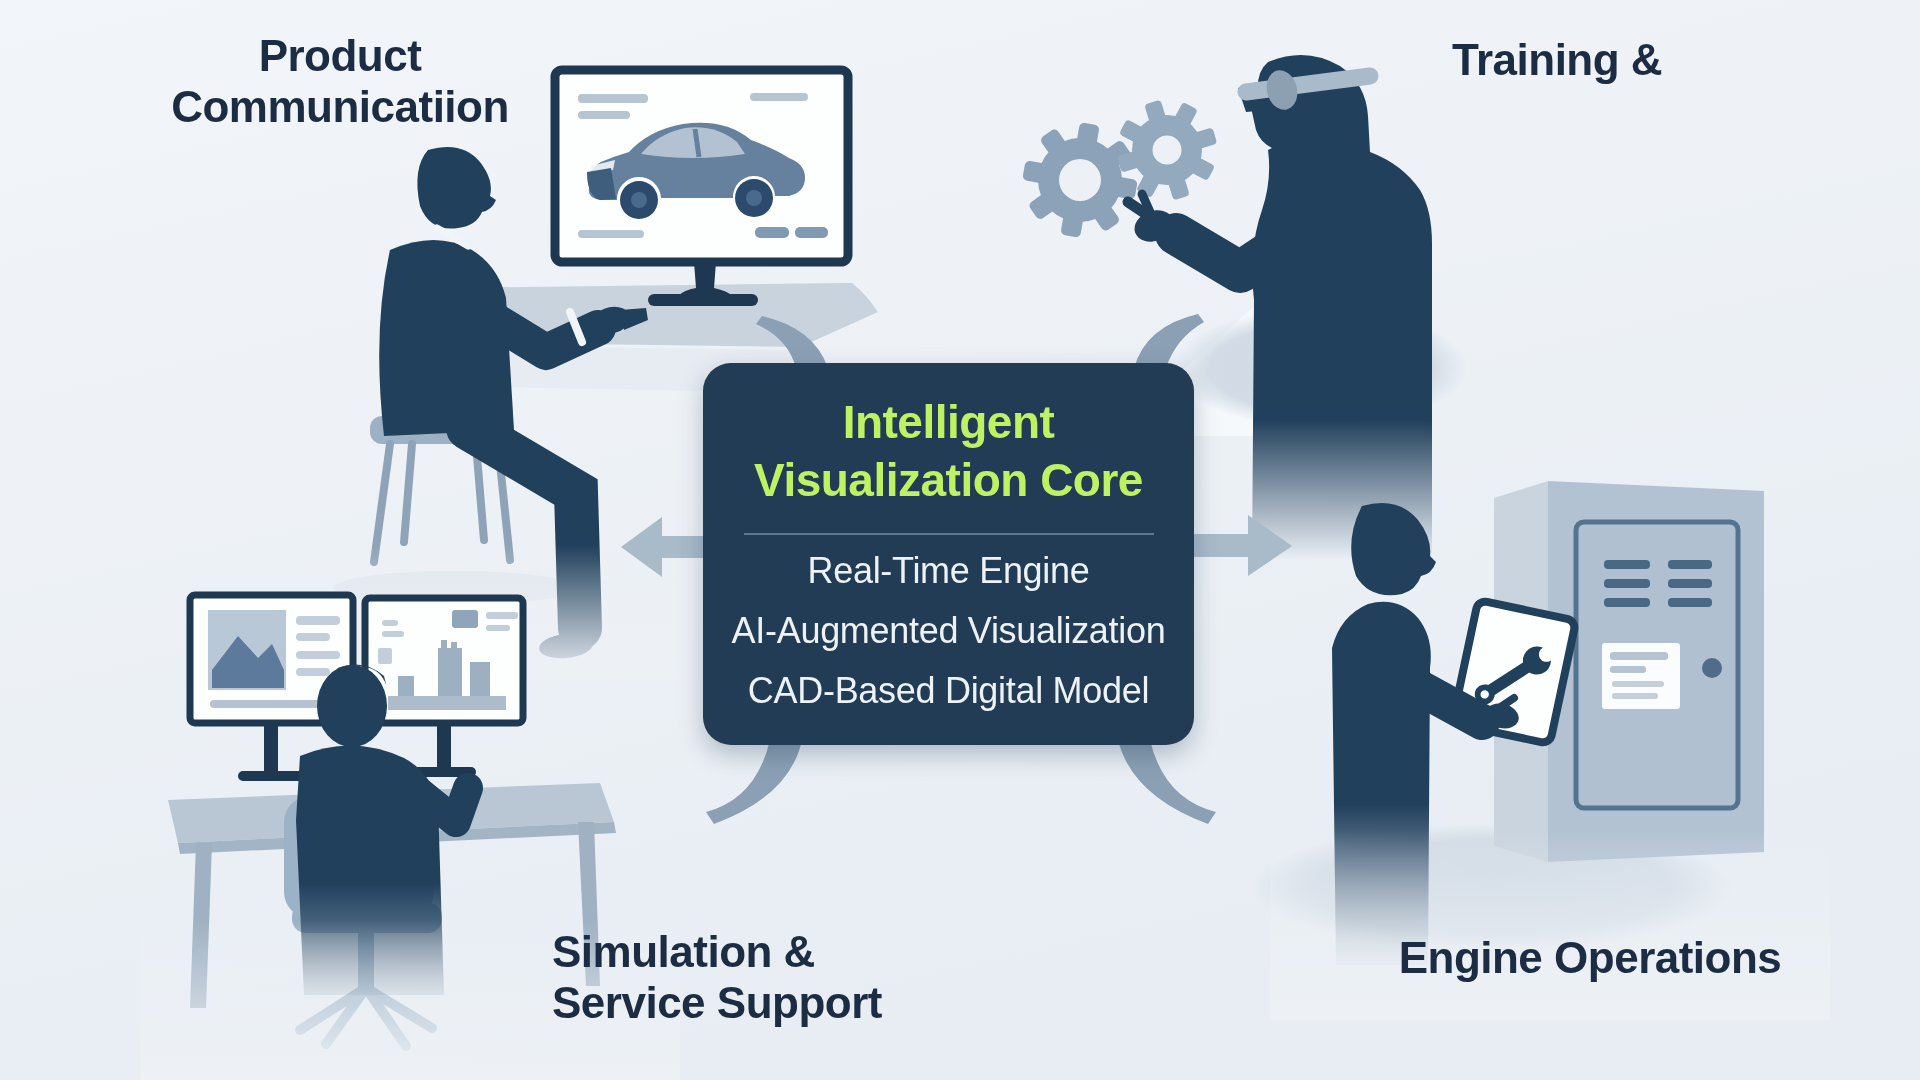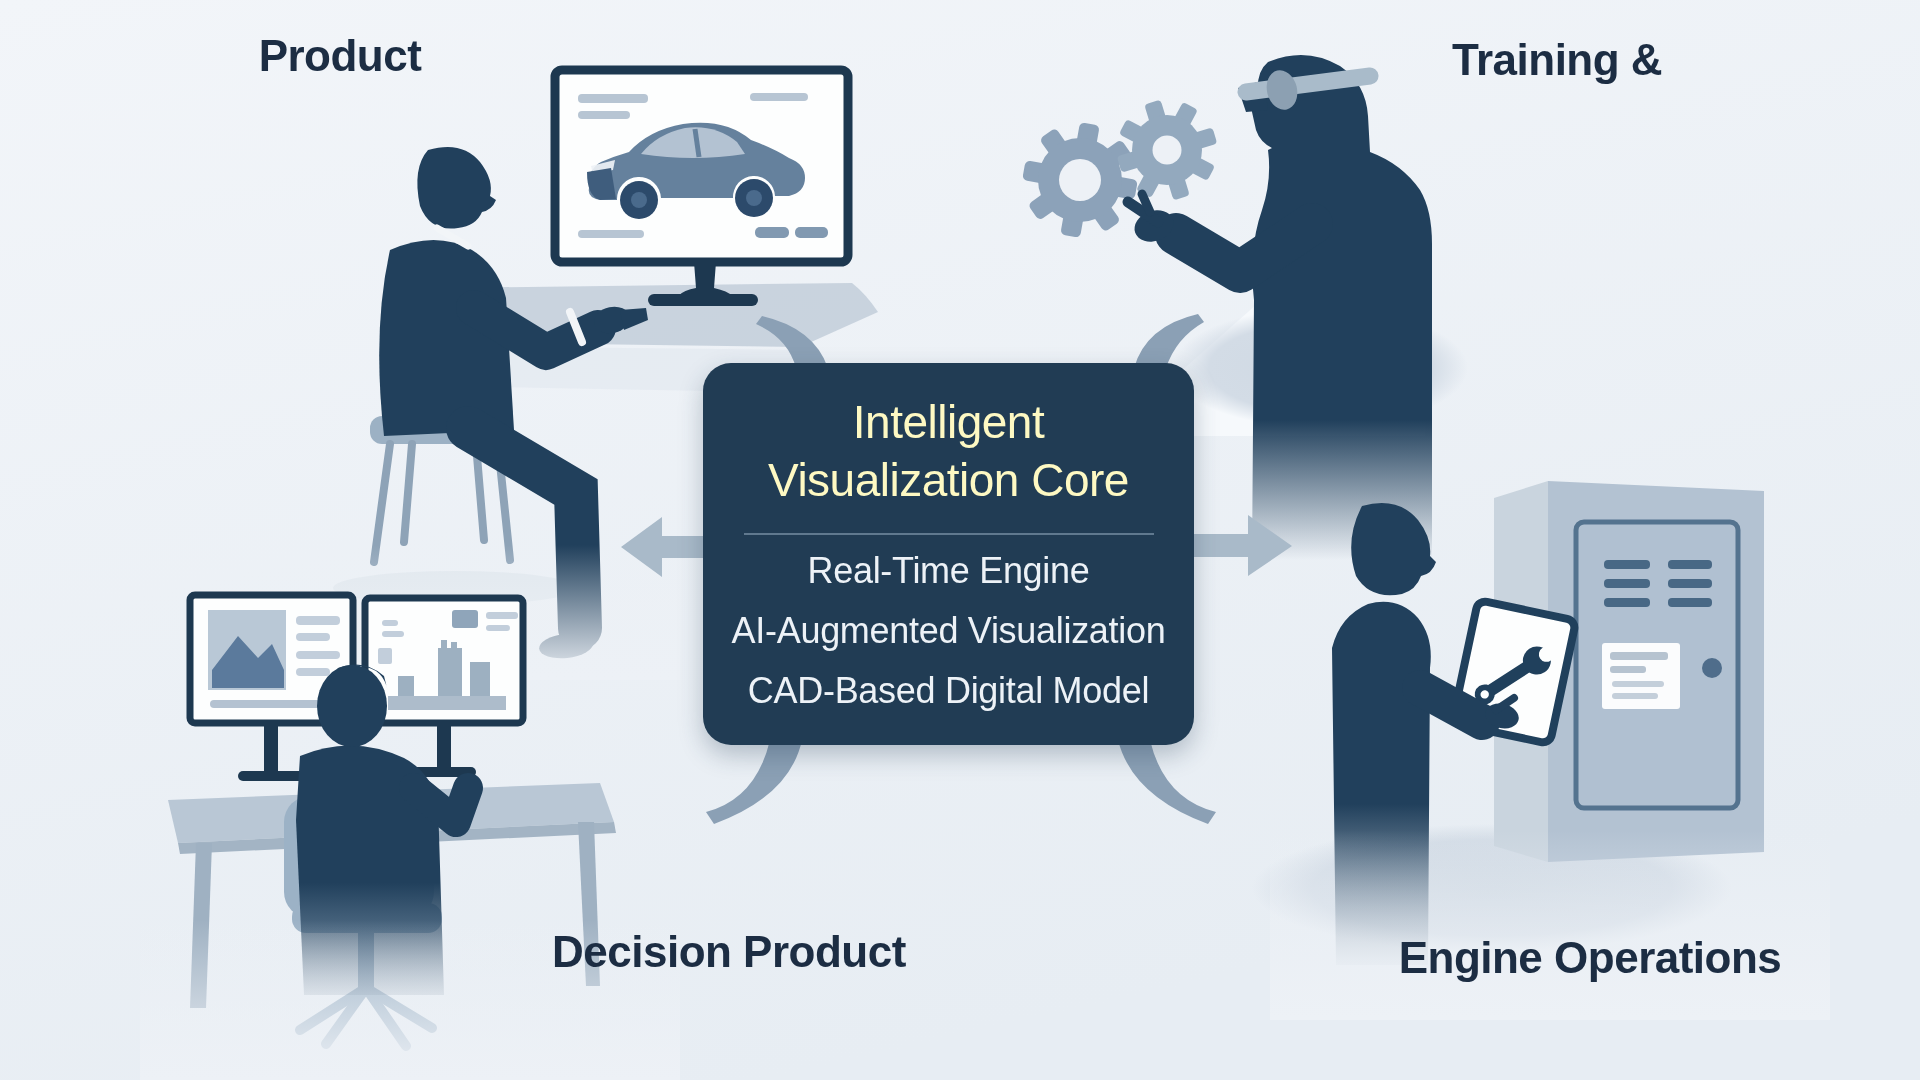--- a/index.html
+++ b/index.html
@@ -22,21 +22,21 @@
   .lbl-br{left:1390px;top:932px;width:400px;text-align:center;}
   .core-box{
     position:absolute;z-index:2;
     left:703px;top:363px;width:491px;height:382px;
     background:#213c54;border-radius:28px;
     box-shadow:0 10px 24px rgba(32,58,84,0.28);
     text-align:center;
   }
   .core-title{
     margin-top:30px;
-    color:#fef9c3;font-weight:400;font-size:46px;line-height:58px;
+    color:#bef264;font-weight:700;font-size:46px;line-height:58px;
     letter-spacing:-0.5px;
   }
   .core-title .l{display:block;}
   .core-divider{
     width:410px;height:2px;background:#60798f;border:0;
     margin:24px auto 6px auto;
   }
   .core-item{
     color:#edf2f7;font-weight:400;font-size:36px;line-height:60px;
     letter-spacing:-0.3px;white-space:nowrap;
@@ -302,26 +302,28 @@
     <path fill="#a9bac9" d="M 1193,534 L 1248,534 L 1248,515 L 1292,546 L 1248,576 L 1248,557 L 1193,557 Z"></path>
     <path fill="#8ba0b5" d="M 762,316 Q 814,328 828,368 L 796,368 Q 788,338 756,324 Z"></path>
     <path fill="#8ba0b5" d="M 1198,314 Q 1146,326 1134,368 L 1166,368 Q 1176,338 1204,322 Z"></path>
     <path fill="#8ba0b5" d="M 706,812 Q 756,799 770,740 L 802,740 Q 790,796 714,824 Z"></path>
     <path fill="#8ba0b5" d="M 1216,812 Q 1164,799 1150,740 L 1118,740 Q 1132,796 1208,824 Z"></path>
   </g>
 </svg>
 
 <div class="quad-label lbl-tl">
   <span class="l">Product</span>
+  <span class="l">Communicatiion</span>
 </div>
 <div class="quad-label lbl-tr">
   <span class="l">Training &amp;</span>
 </div>
 <div class="quad-label lbl-bl">
-  <span class="l">Decision Product</span>
+  <span class="l">Simulation &amp;</span>
+  <span class="l">Service Support</span>
 </div>
 <div class="quad-label lbl-br">
   <span class="l">Engine Operations</span>
 </div>
 
 <div class="core-box">
   <div class="core-title">
     <span class="l">Intelligent</span>
     <span class="l">Visualization Core</span>
   </div>

